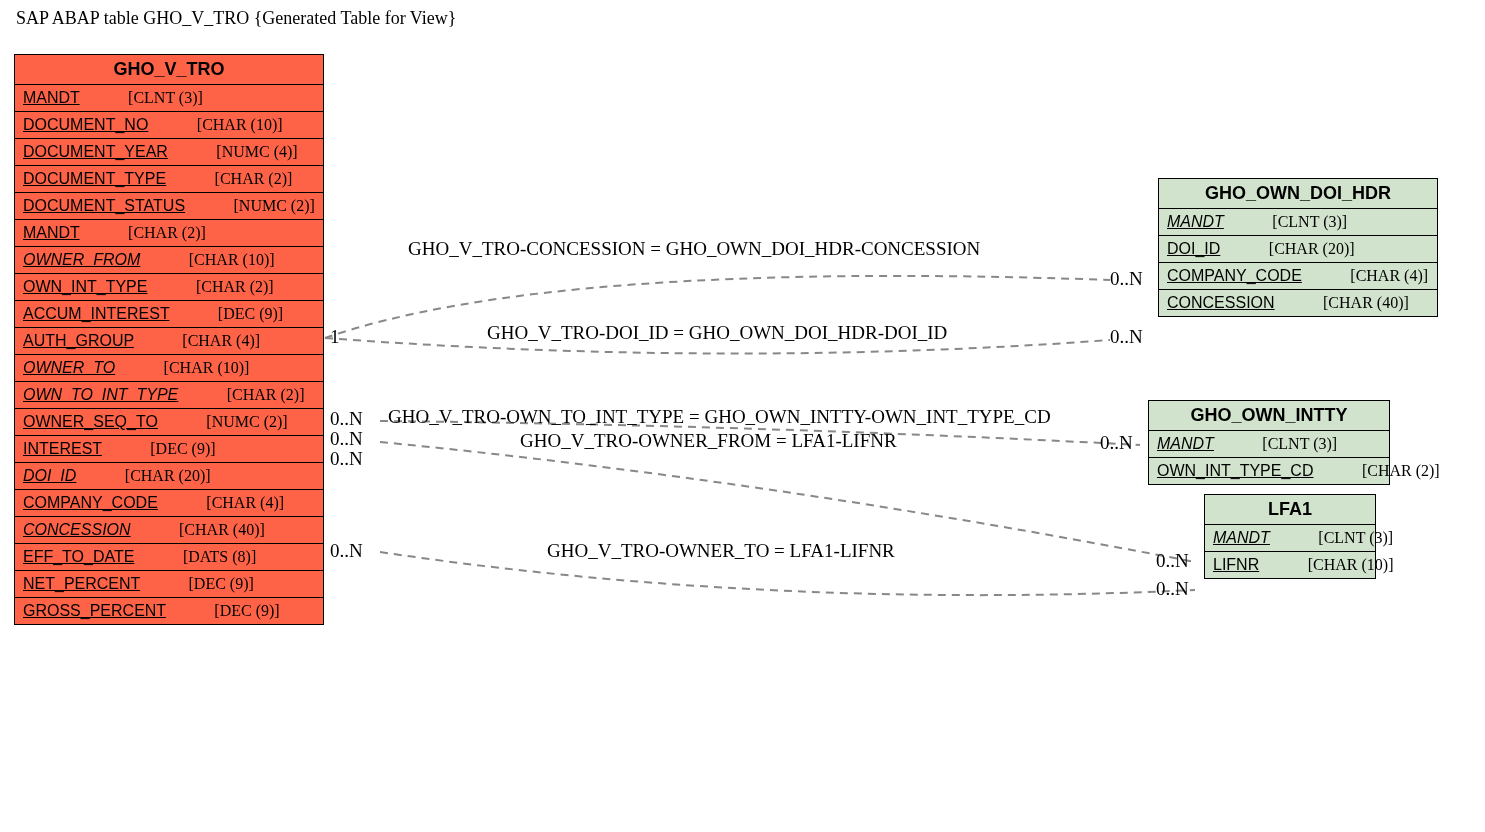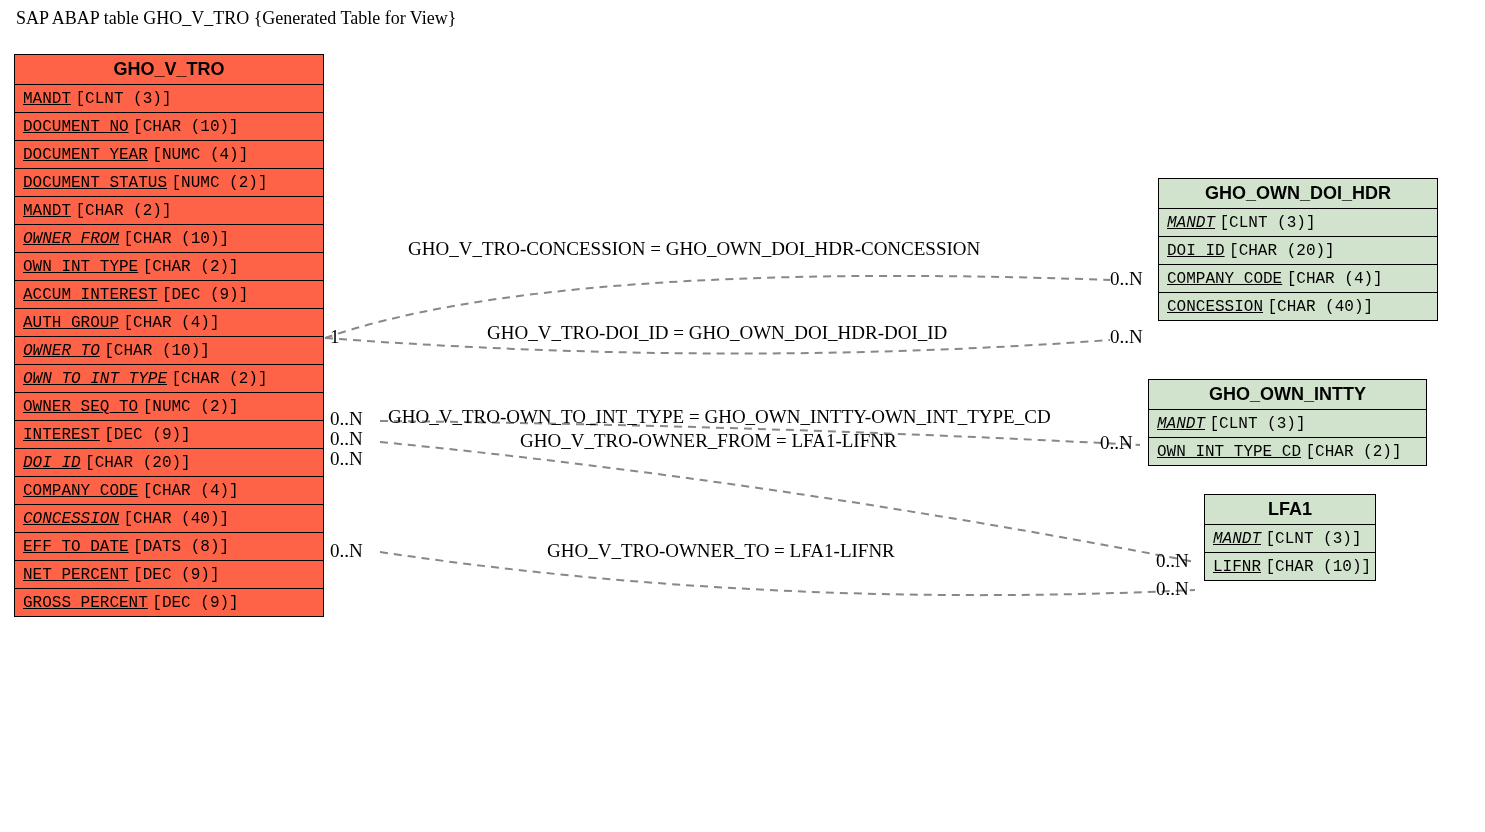--- a/index.html
+++ b/index.html
@@ -38,27 +38,27 @@
     border-bottom: 1px solid #000;
     font-size: 16px;
     font-family: Verdana, Geneva, sans-serif;
     white-space: nowrap;
   }
   .entity-row:last-child {
     border-bottom: none;
   }
   .field-name {
     text-decoration: underline;
-    font-family: Liberation Mono, monospace;
   }
   .field-name.italic {
     font-style: italic;
   }
   .field-type {
-    font-family: Liberation Mono, monospace;
+    font-family: Liberation Serif, serif;
+    margin-left: 44px;
   }
   .orange { background: #ff6347; }
   .green  { background: #d2e3cd; }
 
   .rel-label {
     position: absolute;
     font-size: 19px;
     font-family: Georgia, serif;
     white-space: nowrap;
   }
@@ -99,20 +99,21 @@
   <path d="M 380 442  Q 770 480 1195 562"></path>
 
   <path d="M 380 552  Q 770 610 1195 590"></path>
 </svg>
 
 <div class="entity orange" style="left:14px; top:54px; width:310px;">
   <div class="entity-header">GHO_V_TRO</div>
   <div class="entity-row"><span class="field-name">MANDT</span> <span class="field-type">[CLNT (3)]</span></div>
   <div class="entity-row"><span class="field-name">DOCUMENT_NO</span> <span class="field-type">[CHAR (10)]</span></div>
   <div class="entity-row"><span class="field-name">DOCUMENT_YEAR</span> <span class="field-type">[NUMC (4)]</span></div>
+  <div class="entity-row"><span class="field-name">DOCUMENT_TYPE</span> <span class="field-type">[CHAR (2)]</span></div>
   <div class="entity-row"><span class="field-name">DOCUMENT_STATUS</span> <span class="field-type">[NUMC (2)]</span></div>
   <div class="entity-row"><span class="field-name">MANDT</span> <span class="field-type">[CHAR (2)]</span></div>
   <div class="entity-row"><span class="field-name italic">OWNER_FROM</span> <span class="field-type">[CHAR (10)]</span></div>
   <div class="entity-row"><span class="field-name">OWN_INT_TYPE</span> <span class="field-type">[CHAR (2)]</span></div>
   <div class="entity-row"><span class="field-name">ACCUM_INTEREST</span> <span class="field-type">[DEC (9)]</span></div>
   <div class="entity-row"><span class="field-name">AUTH_GROUP</span> <span class="field-type">[CHAR (4)]</span></div>
   <div class="entity-row"><span class="field-name italic">OWNER_TO</span> <span class="field-type">[CHAR (10)]</span></div>
   <div class="entity-row"><span class="field-name italic">OWN_TO_INT_TYPE</span> <span class="field-type">[CHAR (2)]</span></div>
   <div class="entity-row"><span class="field-name">OWNER_SEQ_TO</span> <span class="field-type">[NUMC (2)]</span></div>
   <div class="entity-row"><span class="field-name">INTEREST</span> <span class="field-type">[DEC (9)]</span></div>
@@ -125,21 +126,21 @@
 </div>
 
 <div class="entity green" style="left:1158px; top:178px; width:280px;">
   <div class="entity-header">GHO_OWN_DOI_HDR</div>
   <div class="entity-row"><span class="field-name italic">MANDT</span> <span class="field-type">[CLNT (3)]</span></div>
   <div class="entity-row"><span class="field-name">DOI_ID</span> <span class="field-type">[CHAR (20)]</span></div>
   <div class="entity-row"><span class="field-name">COMPANY_CODE</span> <span class="field-type">[CHAR (4)]</span></div>
   <div class="entity-row"><span class="field-name">CONCESSION</span> <span class="field-type">[CHAR (40)]</span></div>
 </div>
 
-<div class="entity green" style="left:1148px; top:379px; width:279px;">
+<div class="entity green" style="left:1148px; top:400px; width:242px;">
   <div class="entity-header">GHO_OWN_INTTY</div>
   <div class="entity-row"><span class="field-name italic">MANDT</span> <span class="field-type">[CLNT (3)]</span></div>
   <div class="entity-row"><span class="field-name">OWN_INT_TYPE_CD</span> <span class="field-type">[CHAR (2)]</span></div>
 </div>
 
 <div class="entity green" style="left:1204px; top:494px; width:172px;">
   <div class="entity-header">LFA1</div>
   <div class="entity-row"><span class="field-name italic">MANDT</span> <span class="field-type">[CLNT (3)]</span></div>
   <div class="entity-row"><span class="field-name">LIFNR</span> <span class="field-type">[CHAR (10)]</span></div>
 </div>

